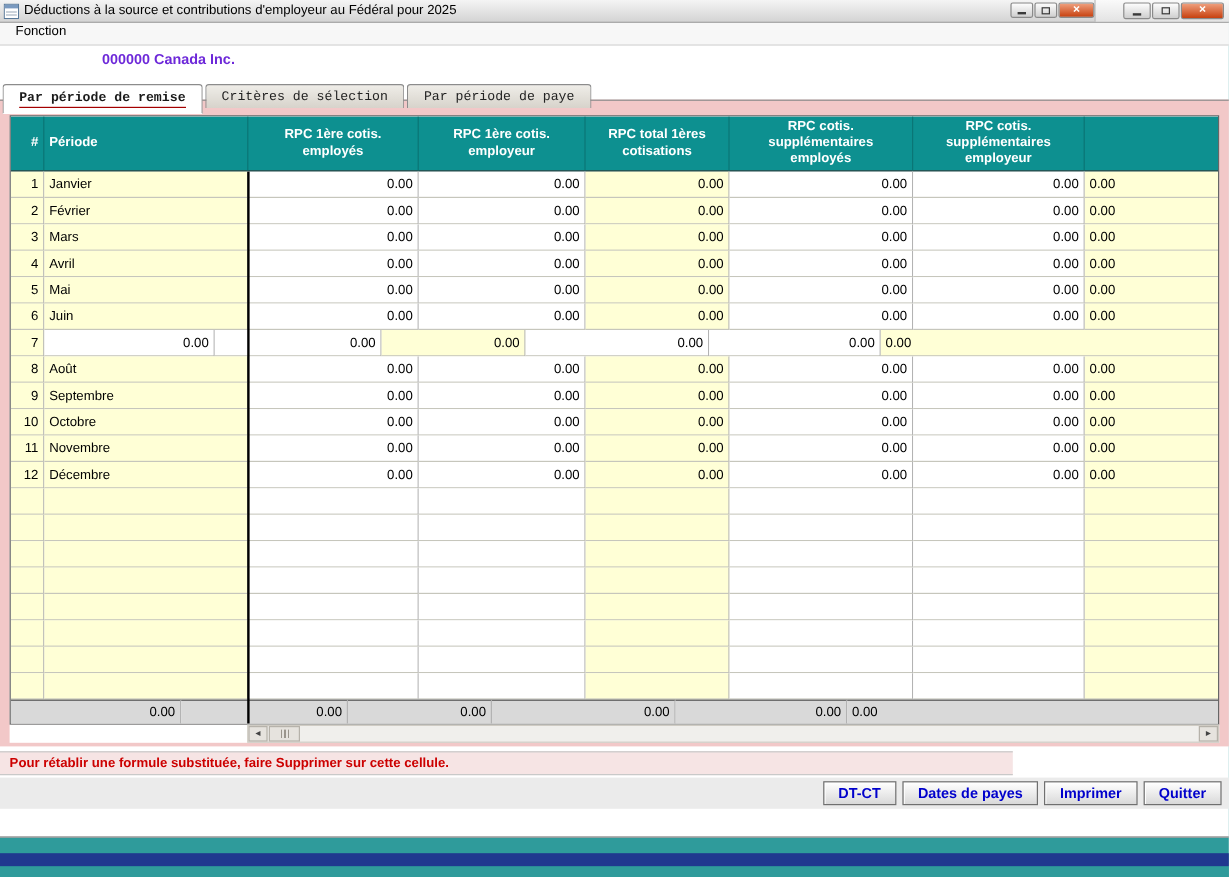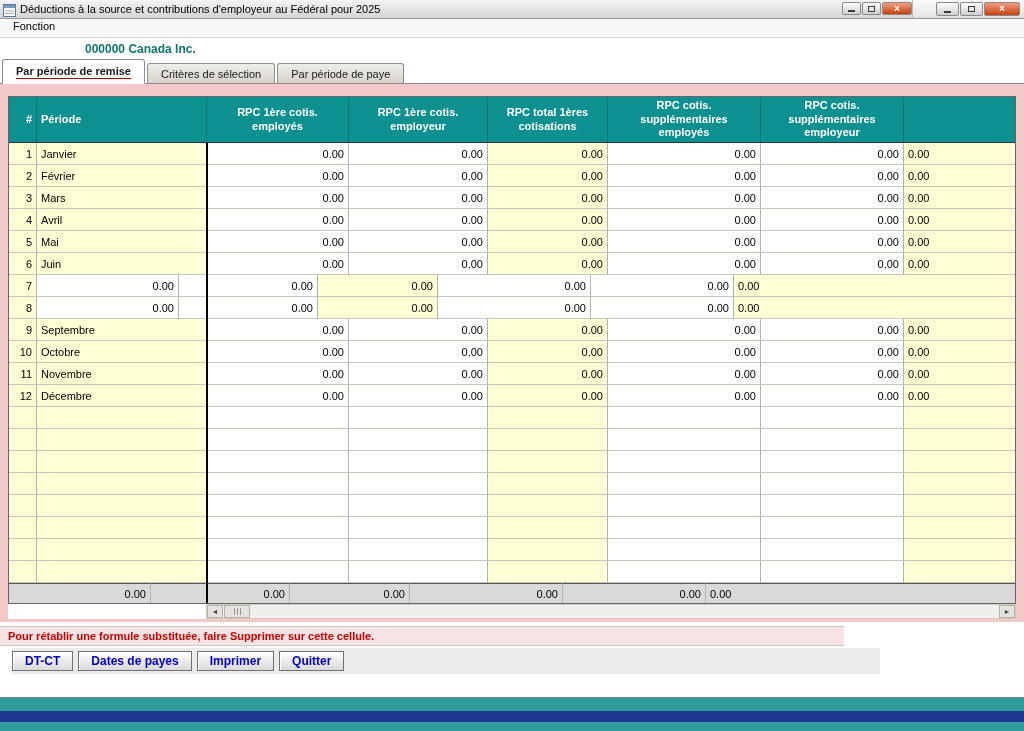--- a/index.html
+++ b/index.html
@@ -29,24 +29,24 @@
   .winbtn .glyph-min{width:7px;height:2px;background:#3a3a3a;margin-top:5px;}
   .winbtn .glyph-max{width:7px;height:6px;border:1px solid #3a3a3a;box-sizing:border-box;}
   .winbtn.close{width:30px;background:linear-gradient(#ef9f7d,#c7410f);color:#fff;font-weight:bold;font-size:10px;line-height:1;}
   .right-controls .winbtn.close{width:36px;}
 
   
   .menubar{height:18px;background:#f7f7f7;border-bottom:1px solid #d6d6d6;display:flex;align-items:flex-start;padding-left:8px;}
   .menu-item{font-size:11px;color:#000;padding:1px 5px;}
 
   
-  .company{position:absolute;left:85px;top:42px;font-size:12px;font-weight:bold;color:#0f766e;}
-
-  
-  .tabs{position:absolute;left:2px;top:58px;height:25px;display:flex;align-items:flex-end;z-index:3;}
+  .company{position:absolute;left:85px;top:42px;font-size:12px;font-weight:bold;color:#6d28d9;}
+
+  
+  .tabs{position:absolute;left:2px;top:70px;height:25px;display:flex;z-index:3;font-family:Liberation Mono, monospace;}
   .tab{height:20px;padding:0 13px;margin-right:2px;background:linear-gradient(#efede8,#d7d3cb);border:1px solid #8c8c8c;border-bottom:none;border-radius:3px 3px 0 0;display:flex;align-items:center;font-size:11px;color:#222;box-sizing:border-box;}
   .tab.active{height:25px;background:#ffffff;font-weight:bold;color:#1a1a1a;margin-bottom:-1px;border-bottom:1px solid #ffffff;}
   .tab.active .tab-label{border-bottom:1px solid #a40000;padding-bottom:1px;}
 
   
   .panel{position:absolute;left:0;top:83px;width:1024px;height:539px;background:#f2c8c8;border-top:1px solid #8c8c8c;box-sizing:border-box;}
 
   
   .grid{position:absolute;left:8px;top:12px;width:1008px;height:508px;border:1px solid #666;background:#fff;box-sizing:border-box;overflow:hidden;}
   .ghead{display:flex;height:46px;background:#0d9090;border-bottom:1px solid #333;box-sizing:border-box;}
@@ -72,21 +72,21 @@
   .sb-btn{width:16px;height:13px;background:#e6e3de;border:1px solid #b6b2aa;box-sizing:border-box;display:flex;align-items:center;justify-content:center;font-size:7px;color:#444;flex:none;}
   .sb-btn.right{position:absolute;right:0;top:0;}
   .sb-thumb{width:26px;height:13px;margin-left:1px;background:#e6e3de;border:1px solid #b6b2aa;box-sizing:border-box;display:flex;align-items:center;justify-content:center;flex:none;}
   .sb-grip{width:7px;height:7px;background:repeating-linear-gradient(to right,#9a958c 0,#9a958c 1px,transparent 1px,transparent 3px);}
 
   
   .msgbar{position:absolute;left:0;top:626px;width:844px;height:20px;background:#f6e4e4;border-top:1px solid #c9c9c9;border-bottom:1px solid #c9c9c9;display:flex;align-items:center;padding-left:8px;box-sizing:border-box;}
   .msg{color:#cc0000;font-weight:bold;font-size:11px;}
 
   
-  .btnbar{position:absolute;left:12px;top:648px;width:868px;height:26px;background:#ebebeb;display:flex;justify-content:flex-start;align-items:center;gap:5px;padding-right:6px;box-sizing:border-box;}
+  .btnbar{position:absolute;left:0;top:648px;width:1024px;height:26px;background:#ebebeb;display:flex;justify-content:flex-end;align-items:center;gap:5px;padding-right:6px;box-sizing:border-box;}
   .pushbtn{height:20px;padding:0 12px;background:linear-gradient(#ffffff,#d9d9d9);border:1px solid #707070;box-shadow:inset 1px 1px 0 #ffffff;font-family:"Liberation Sans",sans-serif;font-weight:bold;font-size:12px;color:#0000cc;display:flex;align-items:center;justify-content:center;cursor:default;}
 </style>
 </head>
 <body>
 
 <div class="window">
 
   <div class="titlebar">
     <span class="title-icon">
       <svg width="13" height="13" viewBox="0 0 13 13">
@@ -224,20 +224,21 @@
             <div class="cell c0 num">7</div>
             <div class="cell c2 val">0.00</div>
             <div class="cell c3 val">0.00</div>
             <div class="cell c4 val yellow">0.00</div>
             <div class="cell c5 val">0.00</div>
             <div class="cell c6 val">0.00</div>
             <div class="cell c7 val yellow">0.00</div>
           </div>
           <div class="row">
             <div class="cell c0 num">8</div>
+            <div class="cell c1 mon">Août</div>
             <div class="cell c2 val">0.00</div>
             <div class="cell c3 val">0.00</div>
             <div class="cell c4 val yellow">0.00</div>
             <div class="cell c5 val">0.00</div>
             <div class="cell c6 val">0.00</div>
             <div class="cell c7 val yellow">0.00</div>
           </div>
           <div class="row">
             <div class="cell c0 num">9</div>
             <div class="cell c1 mon">Septembre</div>

